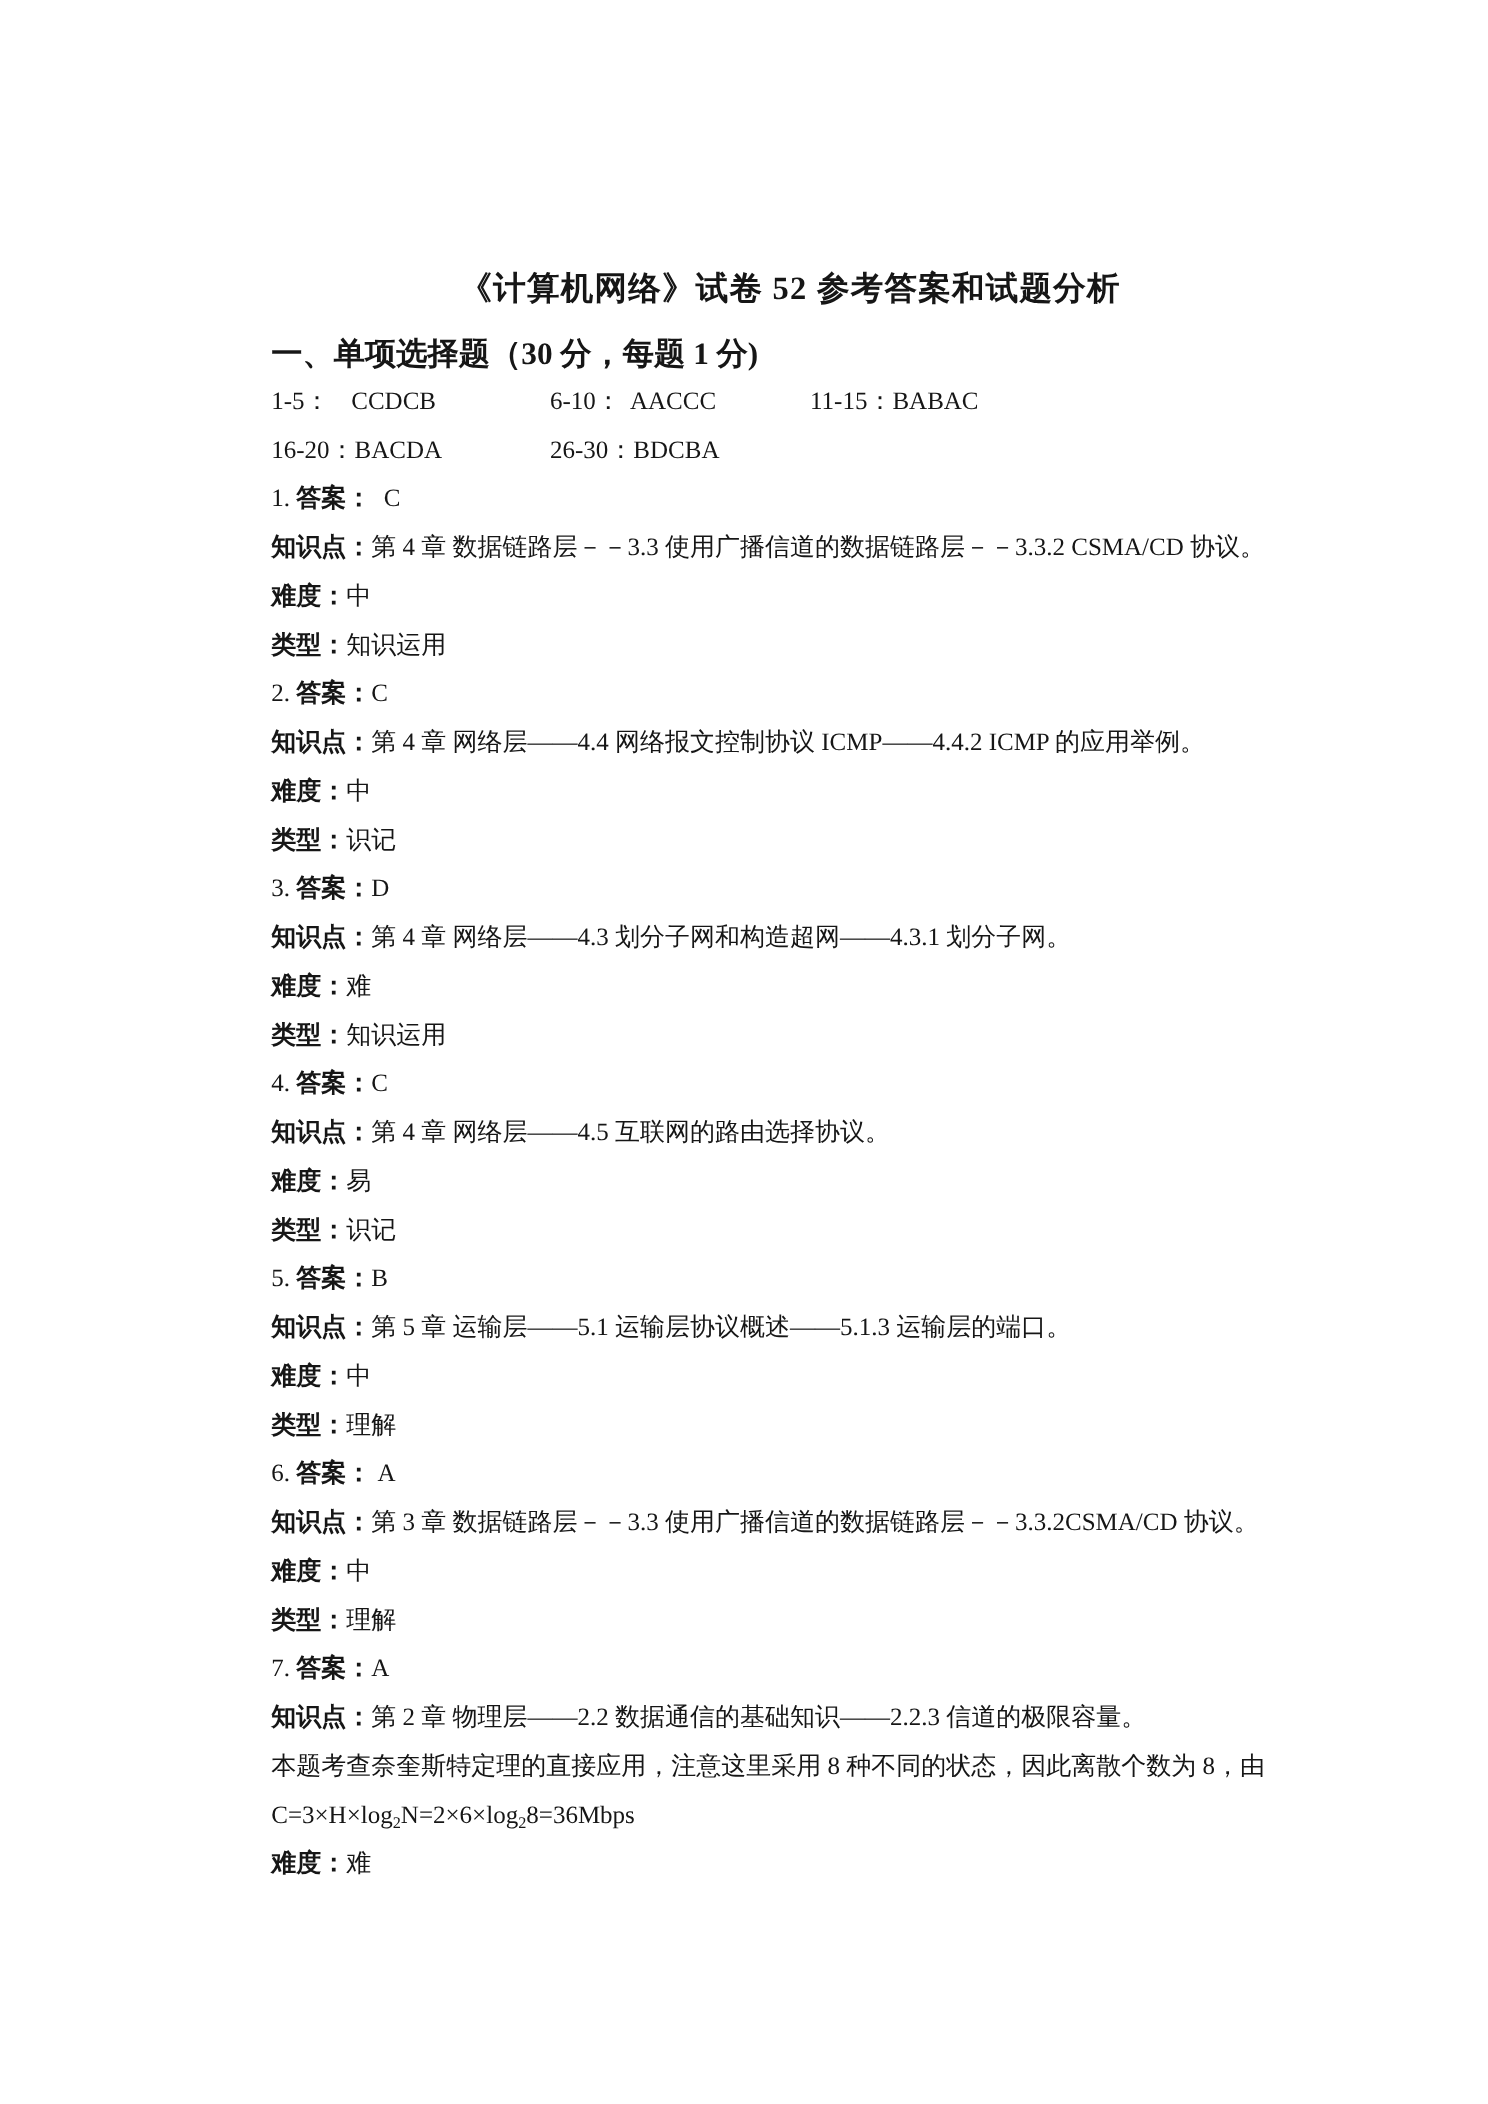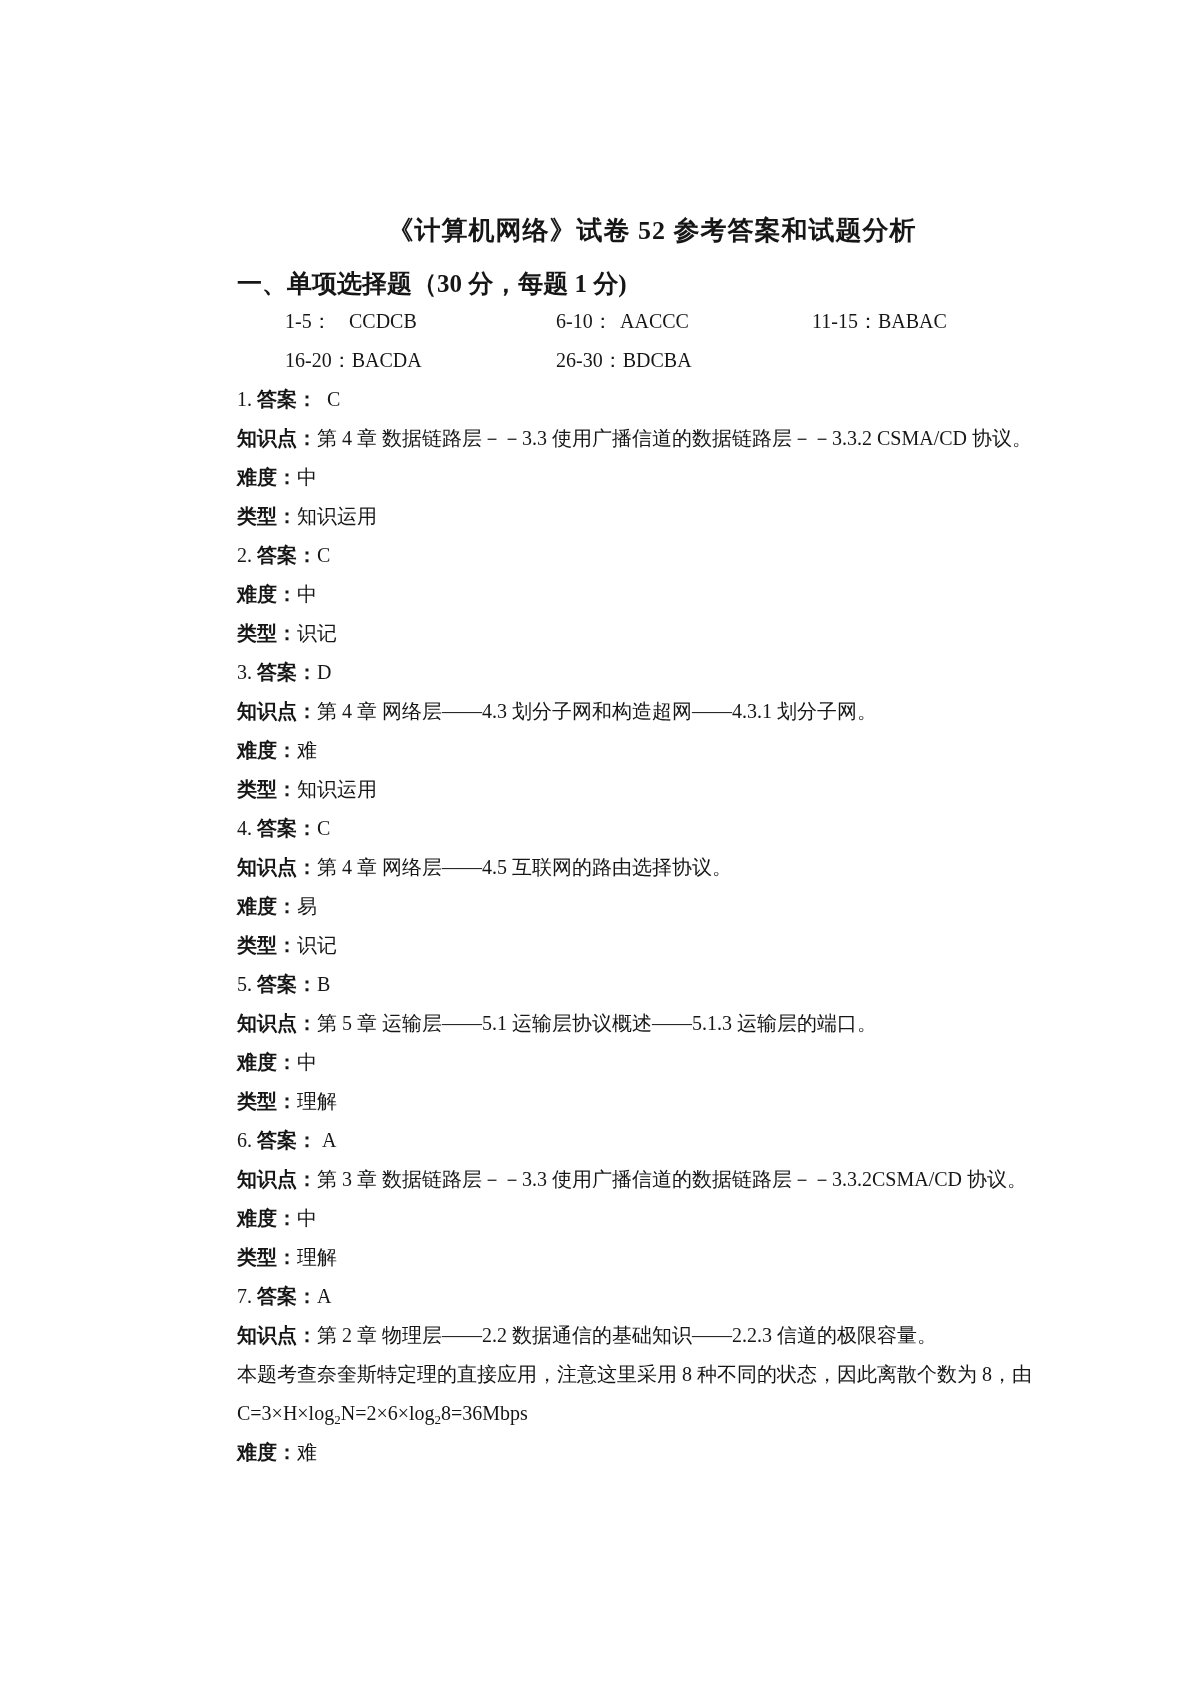--- a/index.html
+++ b/index.html
@@ -10,21 +10,21 @@
     font-family: "Liberation Serif", "DejaVu Serif", serif;
   }
   .page {
     position: relative;
     width: 1190px; height: 1683px;
     overflow: hidden;
     background: #ffffff;
   }
   .content {
     position: absolute;
-    left: 237px; top: 0;
+    left: 217px; top: 0;
     width: 830px;
   }
   .title {
     margin: 212px 0 0 0;
     text-align: center;
     font-size: 26px;
     font-weight: bold;
     line-height: 38px;
     letter-spacing: 1px;
     white-space: pre;
@@ -37,21 +37,21 @@
     white-space: pre;
   }
   .line {
     margin: 0;
     font-size: 20px;
     line-height: 39px;
     white-space: pre;
   }
   .b { font-weight: bold; font-family: Liberation Serif, serif; }
   .ans-row { display: flex; }
-  .ans-cell { width: 223px; margin-left: 48px; }
+  .ans-cell { width: 223px; }
   .ans-cell.c2 { width: 208px; }
   .ans-cell.c3 { flex: 1; }
   .ans-label { display: inline-block; min-width: 64px; }
   sub {
     font-size: 13px;
     line-height: 0;
     vertical-align: baseline;
     position: relative;
     top: 4px;
   }
@@ -78,20 +78,21 @@
 
     <section>
       <p class="line"><span>1. </span><span class="b">答案：</span><span>  C</span></p>
       <p class="line"><span class="b">知识点：</span><span>第 4 章 数据链路层－－3.3 使用广播信道的数据链路层－－3.3.2 CSMA/CD 协议。</span></p>
       <p class="line"><span class="b">难度：</span><span>中</span></p>
       <p class="line"><span class="b">类型：</span><span>知识运用</span></p>
     </section>
 
     <section>
       <p class="line"><span>2. </span><span class="b">答案：</span><span>C</span></p>
+      <p class="line"><span class="b">知识点：</span><span>第 4 章 网络层——4.4 网络报文控制协议 ICMP——4.4.2 ICMP 的应用举例。</span></p>
       <p class="line"><span class="b">难度：</span><span>中</span></p>
       <p class="line"><span class="b">类型：</span><span>识记</span></p>
     </section>
 
     <section>
       <p class="line"><span>3. </span><span class="b">答案：</span><span>D</span></p>
       <p class="line"><span class="b">知识点：</span><span>第 4 章 网络层——4.3 划分子网和构造超网——4.3.1 划分子网。</span></p>
       <p class="line"><span class="b">难度：</span><span>难</span></p>
       <p class="line"><span class="b">类型：</span><span>知识运用</span></p>
     </section>

